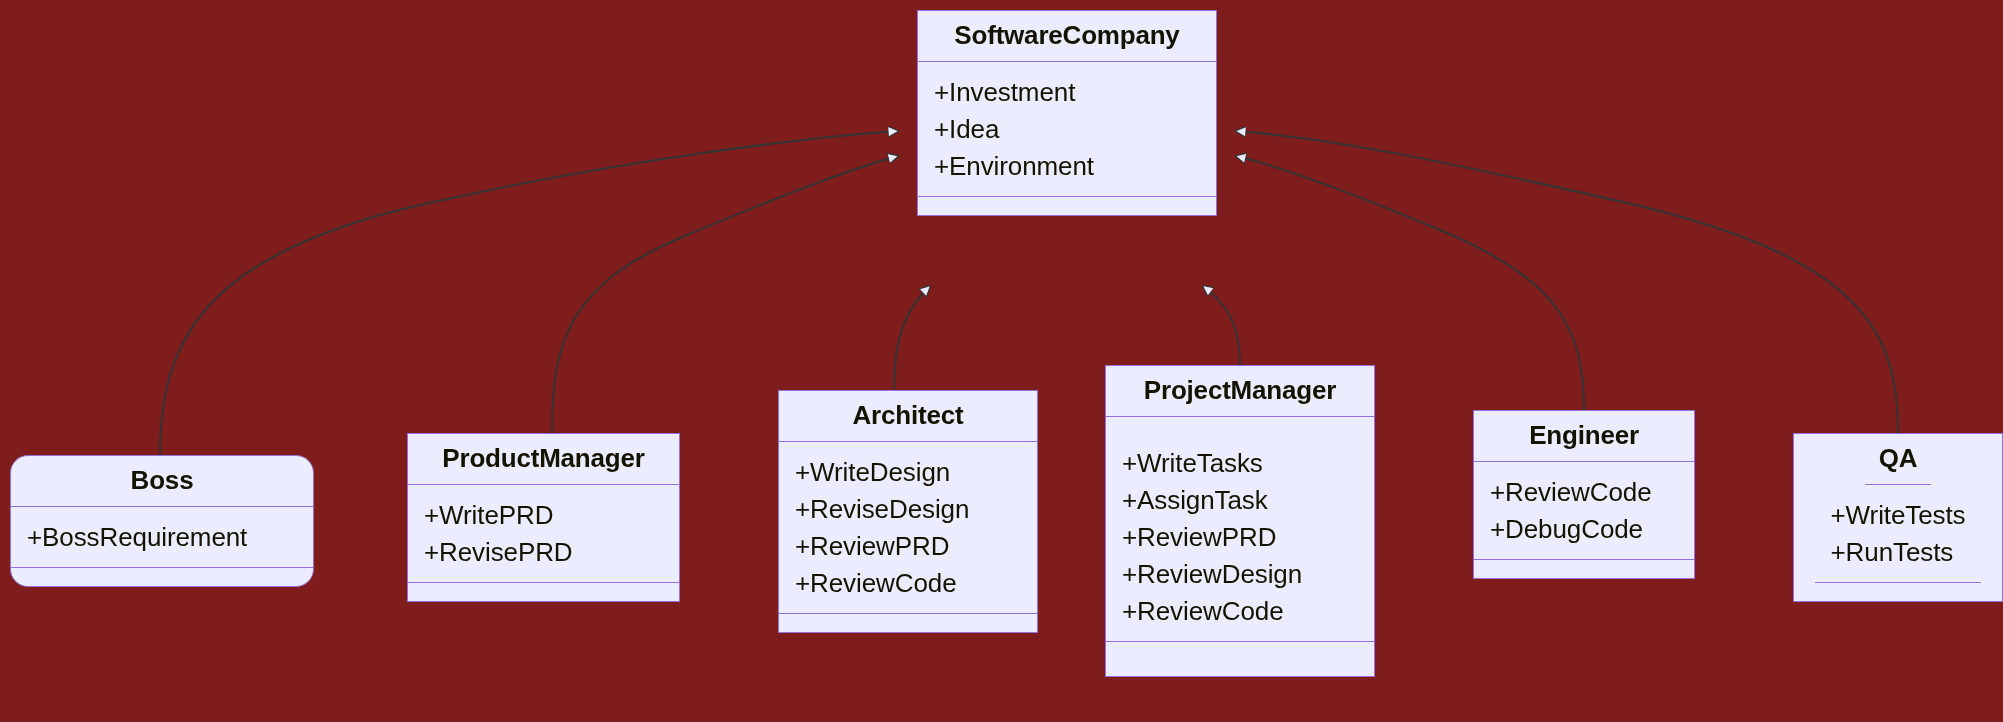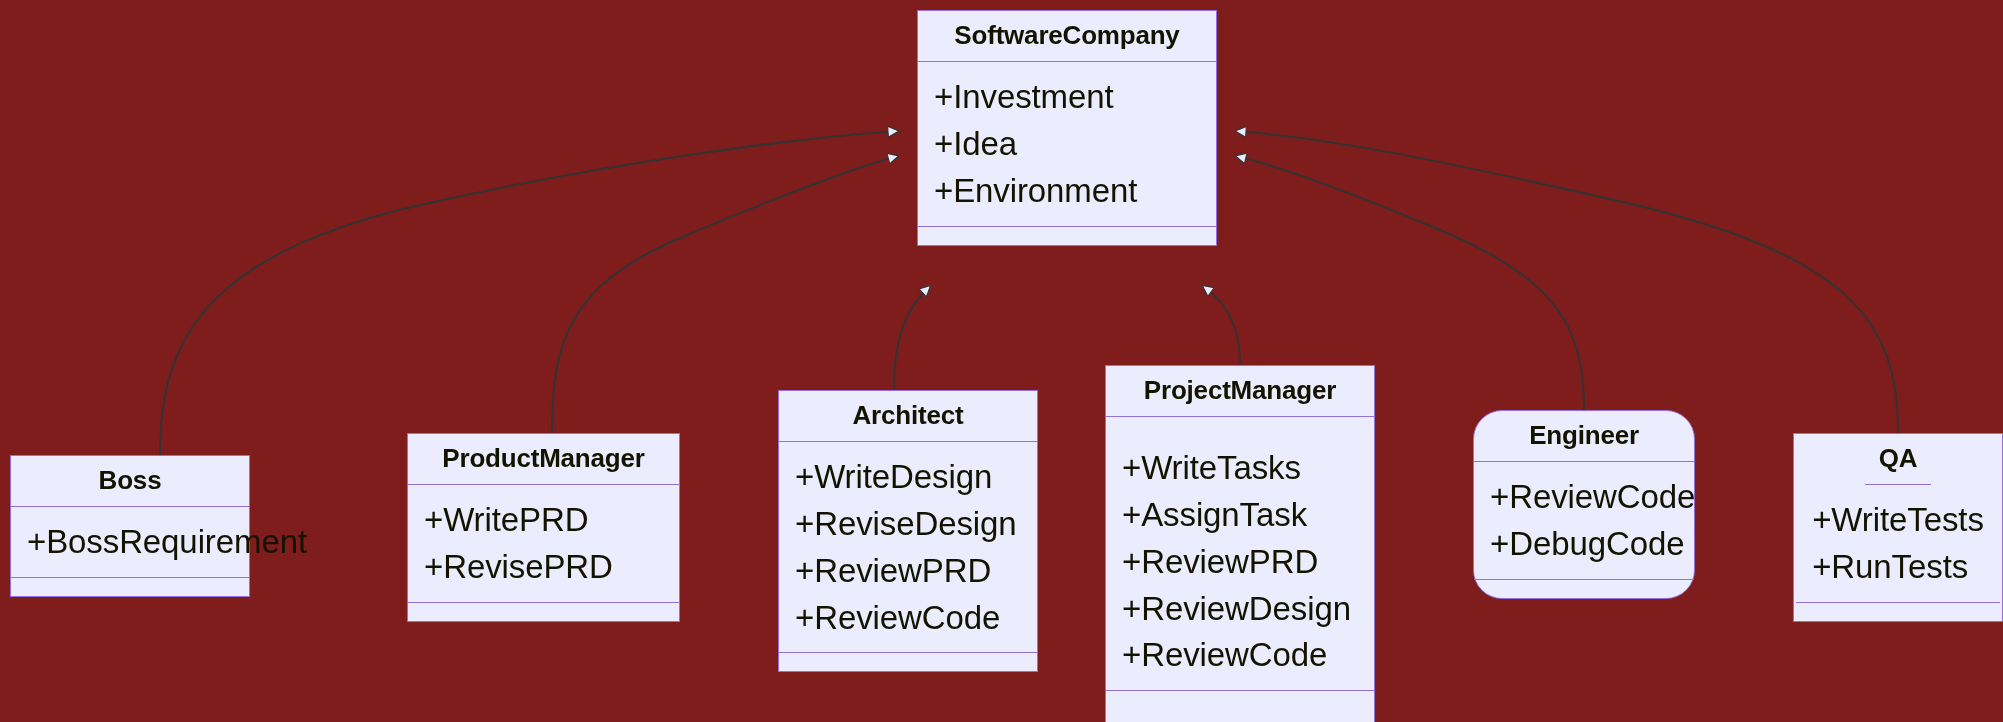--- a/index.html
+++ b/index.html
@@ -46,21 +46,21 @@
     border-bottom: 1.6px solid #9370DB;
     white-space: nowrap;
     letter-spacing: -0.2px;
   }
   .class-members {
     padding: 12px 16px 11px 16px;
     border-bottom: 1.6px solid #9370DB;
     flex: 1 1 auto;
   }
   .member-row {
-    font-size: 33px;
+    font-size: 26px;
     color: #131300;
     line-height: 1.42;
     white-space: nowrap;
     letter-spacing: -0.1px;
   }
   .class-methods {
     min-height: 18px;
     padding: 0;
   }
 </style>
@@ -92,21 +92,21 @@
   <div class="uml-class" style="left:917px; top:10px; width:300px;">
     <div class="class-title">SoftwareCompany</div>
     <div class="class-members">
       <div class="member-row">+Investment</div>
       <div class="member-row">+Idea</div>
       <div class="member-row">+Environment</div>
     </div>
     <div class="class-methods"></div>
   </div>
 
-  <div class="uml-class" style="left:10px; top:455px; width:240px;">
+  <div class="uml-class" style="left:10px; top:455px; width:304px;border-radius:18px;">
     <div class="class-title">Boss</div>
     <div class="class-members">
       <div class="member-row">+BossRequirement</div>
     </div>
     <div class="class-methods"></div>
   </div>
 
   <div class="uml-class" style="left:407px; top:433px; width:273px;justify-content:center;">
     <div class="class-title">ProductManager</div>
     <div class="class-members">
@@ -132,21 +132,21 @@
     <div class="class-members">
       <div class="member-row">+WriteTasks</div>
       <div class="member-row">+AssignTask</div>
       <div class="member-row">+ReviewPRD</div>
       <div class="member-row">+ReviewDesign</div>
       <div class="member-row">+ReviewCode</div>
     </div>
     <div class="class-methods"></div>
   </div>
 
-  <div class="uml-class" style="left:1473px; top:410px; width:222px;border-radius:29px;">
+  <div class="uml-class" style="left:1473px; top:410px; width:222px;">
     <div class="class-title">Engineer</div>
     <div class="class-members">
       <div class="member-row">+ReviewCode</div>
       <div class="member-row">+DebugCode</div>
     </div>
     <div class="class-methods"></div>
   </div>
 
   <div class="uml-class" style="left:1793px; top:433px; width:210px;align-items:center;">
     <div class="class-title">QA</div>

